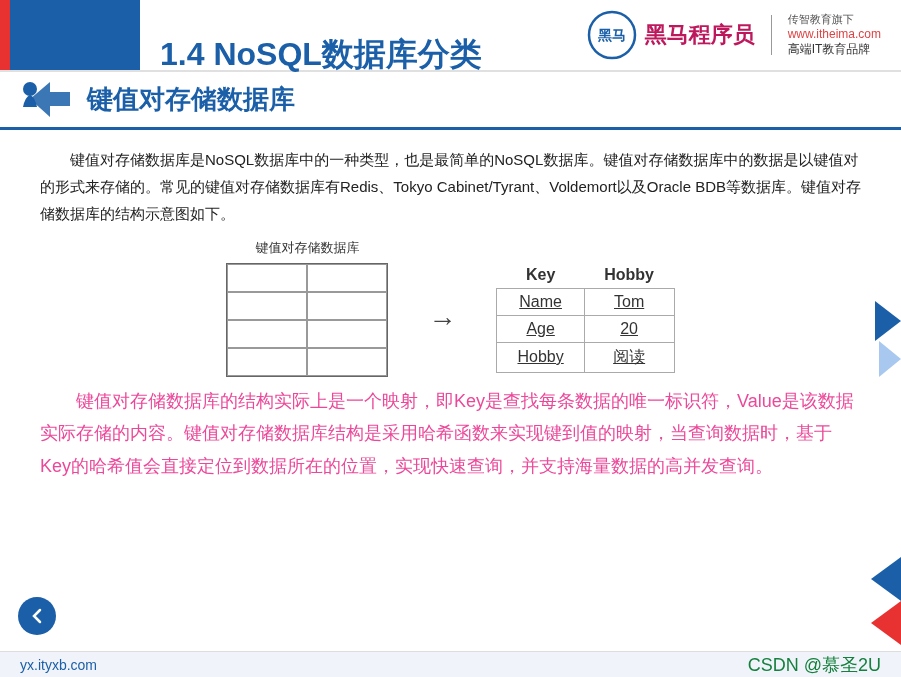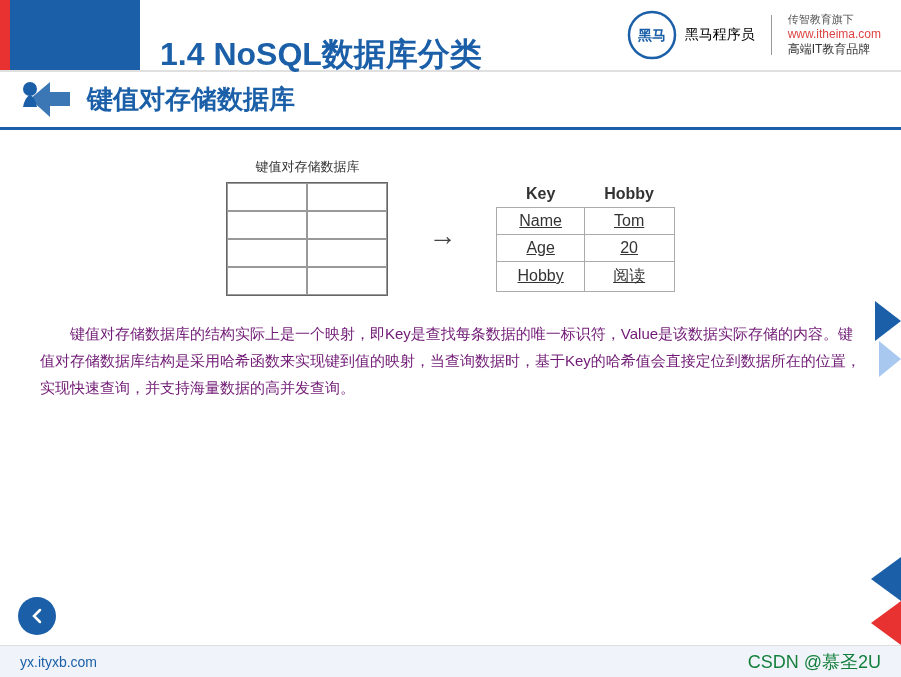--- a/index.html
+++ b/index.html
@@ -49,23 +49,23 @@
     .logo-icon {
       width: 50px;
       height: 50px;
     }
     .logo-text {
       display: flex;
       flex-direction: column;
       align-items: flex-start;
     }
     .logo-brand {
-      font-size: 14px;
-      font-weight: normal;
-      color: #000000;
+      font-size: 22px;
+      font-weight: bold;
+      color: #be185d;
     }
     .logo-separator {
       width: 1px;
       height: 40px;
       background: #999;
       margin: 0 8px;
     }
     .logo-sub {
       display: flex;
       flex-direction: column;
@@ -174,34 +174,34 @@
     .kv-table td {
       padding: 4px 20px;
       text-align: center;
       border: 1.5px solid #aaa;
       background: #fff;
       color: #333;
       text-decoration: underline;
     }
 
     .para-text2 {
-      font-size: 15px;
-      color: #701a75;
+      font-size: 18px;
+      color: #ec4899;
       line-height: 1.8;
       text-indent: 2em;
-      margin-top: 24px;
+      margin-top: 8px;
     }
 
     
     .footer {
       position: absolute;
       bottom: 0;
       left: 0;
       right: 0;
-      height: 32px;
+      height: 26px;
       display: flex;
       align-items: center;
       justify-content: space-between;
       padding: 0 20px;
       background: #f0f4fa;
       border-top: 1px solid #ddd;
     }
     .footer-left {
       color: #1a5fa8;
       font-size: 14px;
@@ -285,20 +285,21 @@
 
     <polygon points="10,22 30,5 30,15 50,15 50,29 30,29 30,40" fill="#1a5fa8" opacity="0.85"></polygon>
 
     <circle cx="10" cy="12" r="7" fill="#1a5fa8"></circle>
     <path d="M3,30 Q5,20 10,18 Q15,20 17,30 Z" fill="#1a5fa8"></path>
   </svg>
   <span class="subheader-title">键值对存储数据库</span>
 </div>
 
 <div class="main-content">
+  <p class="para-text">键值对存储数据库是NoSQL数据库中的一种类型，也是最简单的NoSQL数据库。键值对存储数据库中的数据是以键值对的形式来存储的。常见的键值对存储数据库有Redis、Tokyo Cabinet/Tyrant、Voldemort以及Oracle BDB等数据库。键值对存储数据库的结构示意图如下。</p>
 
   <div class="diagram-area">
     <div class="kv-grid-container">
       <div class="diagram-label">键值对存储数据库</div>
       <div class="kv-grid">
         <div class="kv-cell"></div>
         <div class="kv-cell"></div>
         <div class="kv-cell"></div>
         <div class="kv-cell"></div>
         <div class="kv-cell"></div>

